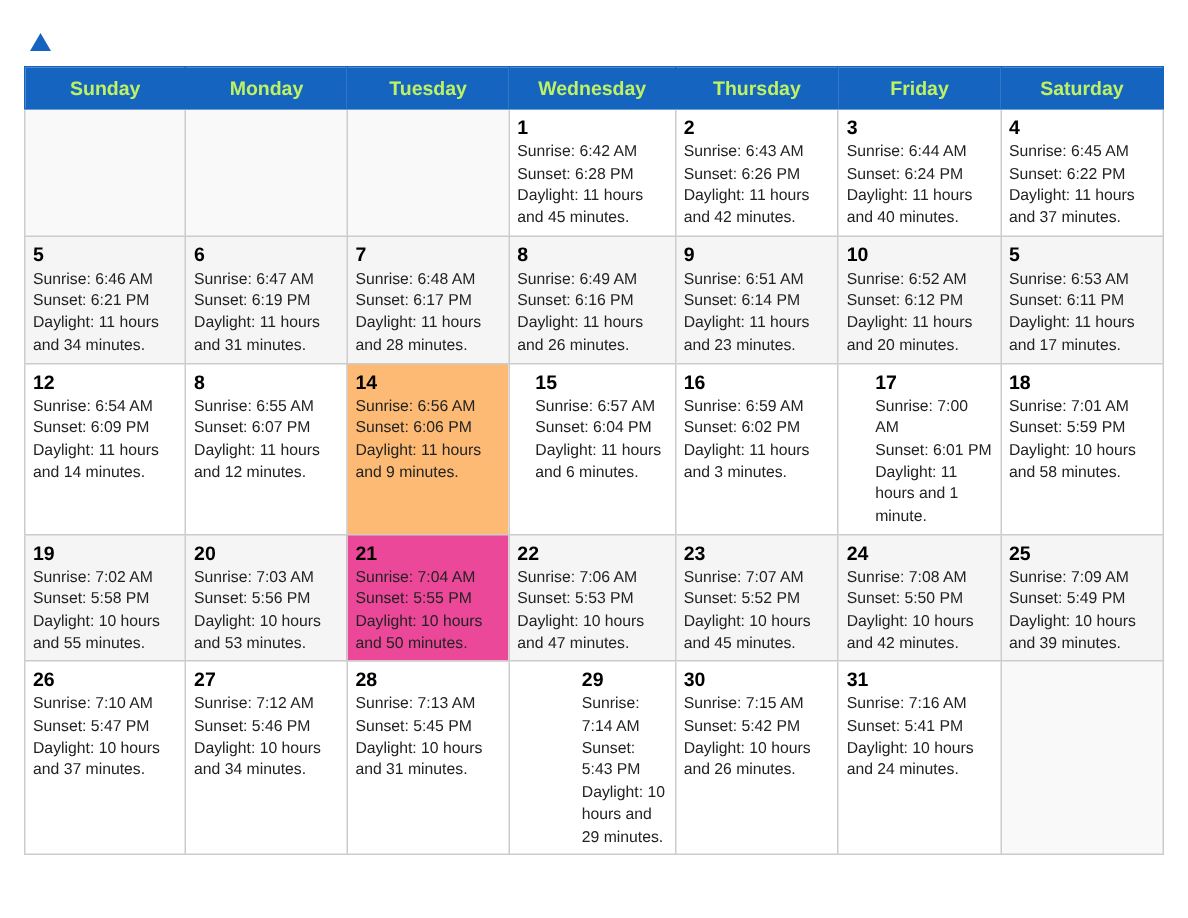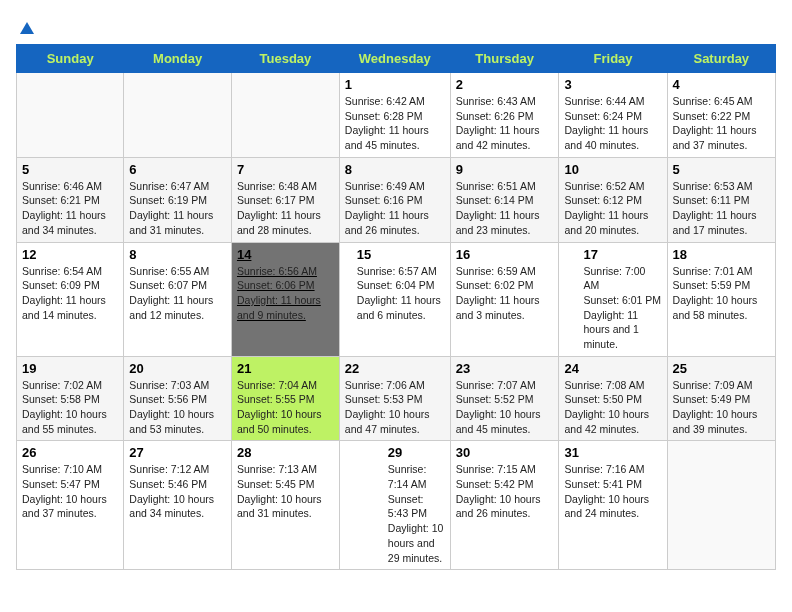--- a/index.html
+++ b/index.html
@@ -163,21 +163,21 @@
       </tr>
       <tr>
         <td style="background-color: rgb(255, 255, 255);">
           <div class="day-num">12</div>
           <div class="day-info">Sunrise: 6:54 AM<br>Sunset: 6:09 PM<br>Daylight: 11 hours and 14 minutes.</div>
         </td>
         <td style="background-color: rgb(255, 255, 255);">
           <div class="day-num">8</div>
           <div class="day-info">Sunrise: 6:55 AM<br>Sunset: 6:07 PM<br>Daylight: 11 hours and 12 minutes.</div>
         </td>
-        <td style="background-color: #737373; text-decoration: underline;">
+        <td style="background-color: #fdba74;">
           <div class="day-num">14</div>
           <div class="day-info">Sunrise: 6:56 AM<br>Sunset: 6:06 PM<br>Daylight: 11 hours and 9 minutes.</div>
         </td>
         <td style="background-color: rgb(255, 255, 255); padding-left: 17px;">
           <div class="day-num">15</div>
           <div class="day-info">Sunrise: 6:57 AM<br>Sunset: 6:04 PM<br>Daylight: 11 hours and 6 minutes.</div>
         </td>
         <td style="background-color: rgb(255, 255, 255);">
           <div class="day-num">16</div>
           <div class="day-info">Sunrise: 6:59 AM<br>Sunset: 6:02 PM<br>Daylight: 11 hours and 3 minutes.</div>
@@ -193,21 +193,21 @@
       </tr>
       <tr>
         <td style="background-color: rgb(245, 245, 245); margin-left: 18px;">
           <div class="day-num">19</div>
           <div class="day-info">Sunrise: 7:02 AM<br>Sunset: 5:58 PM<br>Daylight: 10 hours and 55 minutes.</div>
         </td>
         <td style="background-color: rgb(245, 245, 245); margin-left: 44px;">
           <div class="day-num">20</div>
           <div class="day-info">Sunrise: 7:03 AM<br>Sunset: 5:56 PM<br>Daylight: 10 hours and 53 minutes.</div>
         </td>
-        <td style="background-color: #bef264;">
+        <td style="background-color: #ec4899;">
           <div class="day-num">21</div>
           <div class="day-info">Sunrise: 7:04 AM<br>Sunset: 5:55 PM<br>Daylight: 10 hours and 50 minutes.</div>
         </td>
         <td style="background-color: rgb(245, 245, 245);">
           <div class="day-num">22</div>
           <div class="day-info">Sunrise: 7:06 AM<br>Sunset: 5:53 PM<br>Daylight: 10 hours and 47 minutes.</div>
         </td>
         <td style="background-color: rgb(245, 245, 245); margin-left: 30px;">
           <div class="day-num">23</div>
           <div class="day-info">Sunrise: 7:07 AM<br>Sunset: 5:52 PM<br>Daylight: 10 hours and 45 minutes.</div>

